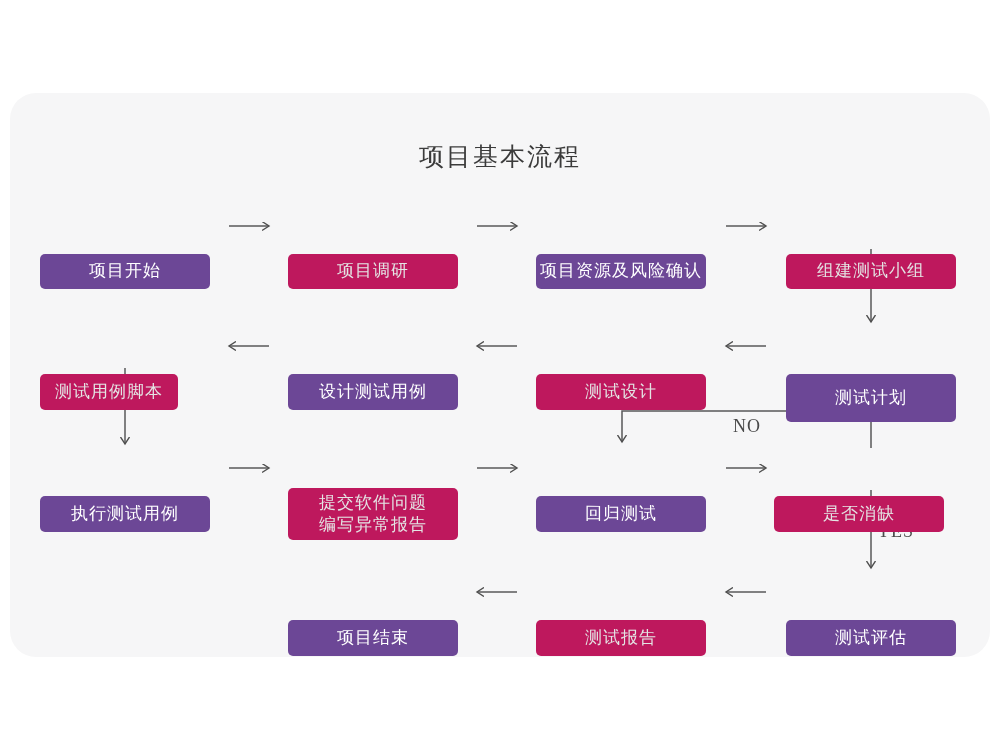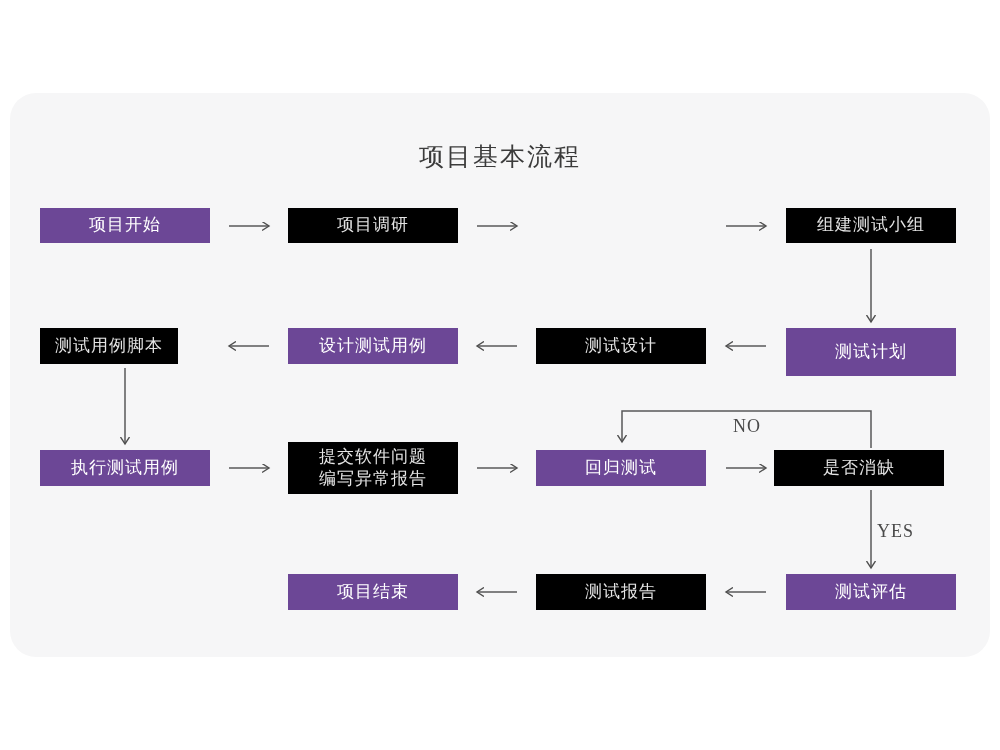--- a/index.html
+++ b/index.html
@@ -13,25 +13,25 @@
     background:#f6f6f7;border-radius:26px;
   }
   .title{
     position:absolute;left:0;top:140px;width:1000px;
     text-align:center;font-size:25px;letter-spacing:2px;
     color:#3b3b3b;font-weight:500;
   }
   .node{
     position:absolute;display:flex;flex-direction:column;
     align-items:center;justify-content:center;
-    border-radius:0;font-size:17px;letter-spacing:1px;
-    line-height:1.3;text-align:center;
+    border-radius:5px;font-size:17px;letter-spacing:1px;
+    line-height:1.3;text-align:center;margin-top:46px;
   }
   .node.purple{background:#6C4796;color:#ffffff;}
-  .node.gray{background:#000000;color:#e4e4e4;}
+  .node.gray{background:#be185d;color:#e4e4e4;}
   .flow-label{
     position:absolute;color:#4a4a4a;font-size:18px;letter-spacing:1px;font-family:Liberation Serif, serif;
   }
   .arrows{position:absolute;left:0;top:0;width:1000px;height:750px;pointer-events:none;}
 </style>
 </head>
 <body>
 
 <div class="stage">
 
@@ -74,20 +74,23 @@
 
   <div class="flow-label" style="left:700px;top:416px;width:94px;text-align:center;">NO</div>
   <div class="flow-label" style="left:877px;top:521px;">YES</div>
 
   <div class="node purple" style="left:40px;top:208px;width:170px;height:35px">
     <span>项目开始</span>
   </div>
   <div class="node gray" style="left:288px;top:208px;width:170px;height:35px">
     <span>项目调研</span>
   </div>
+  <div class="node purple" style="left:536px;top:208px;width:170px;height:35px">
+    <span>项目资源及风险确认</span>
+  </div>
   <div class="node gray" style="left:786px;top:208px;width:170px;height:35px">
     <span>组建测试小组</span>
   </div>
 
   <div class="node gray" style="left:40px;top:328px;width:138px;height:36px">
     <span>测试用例脚本</span>
   </div>
   <div class="node purple" style="left:288px;top:328px;width:170px;height:36px">
     <span>设计测试用例</span>
   </div>

